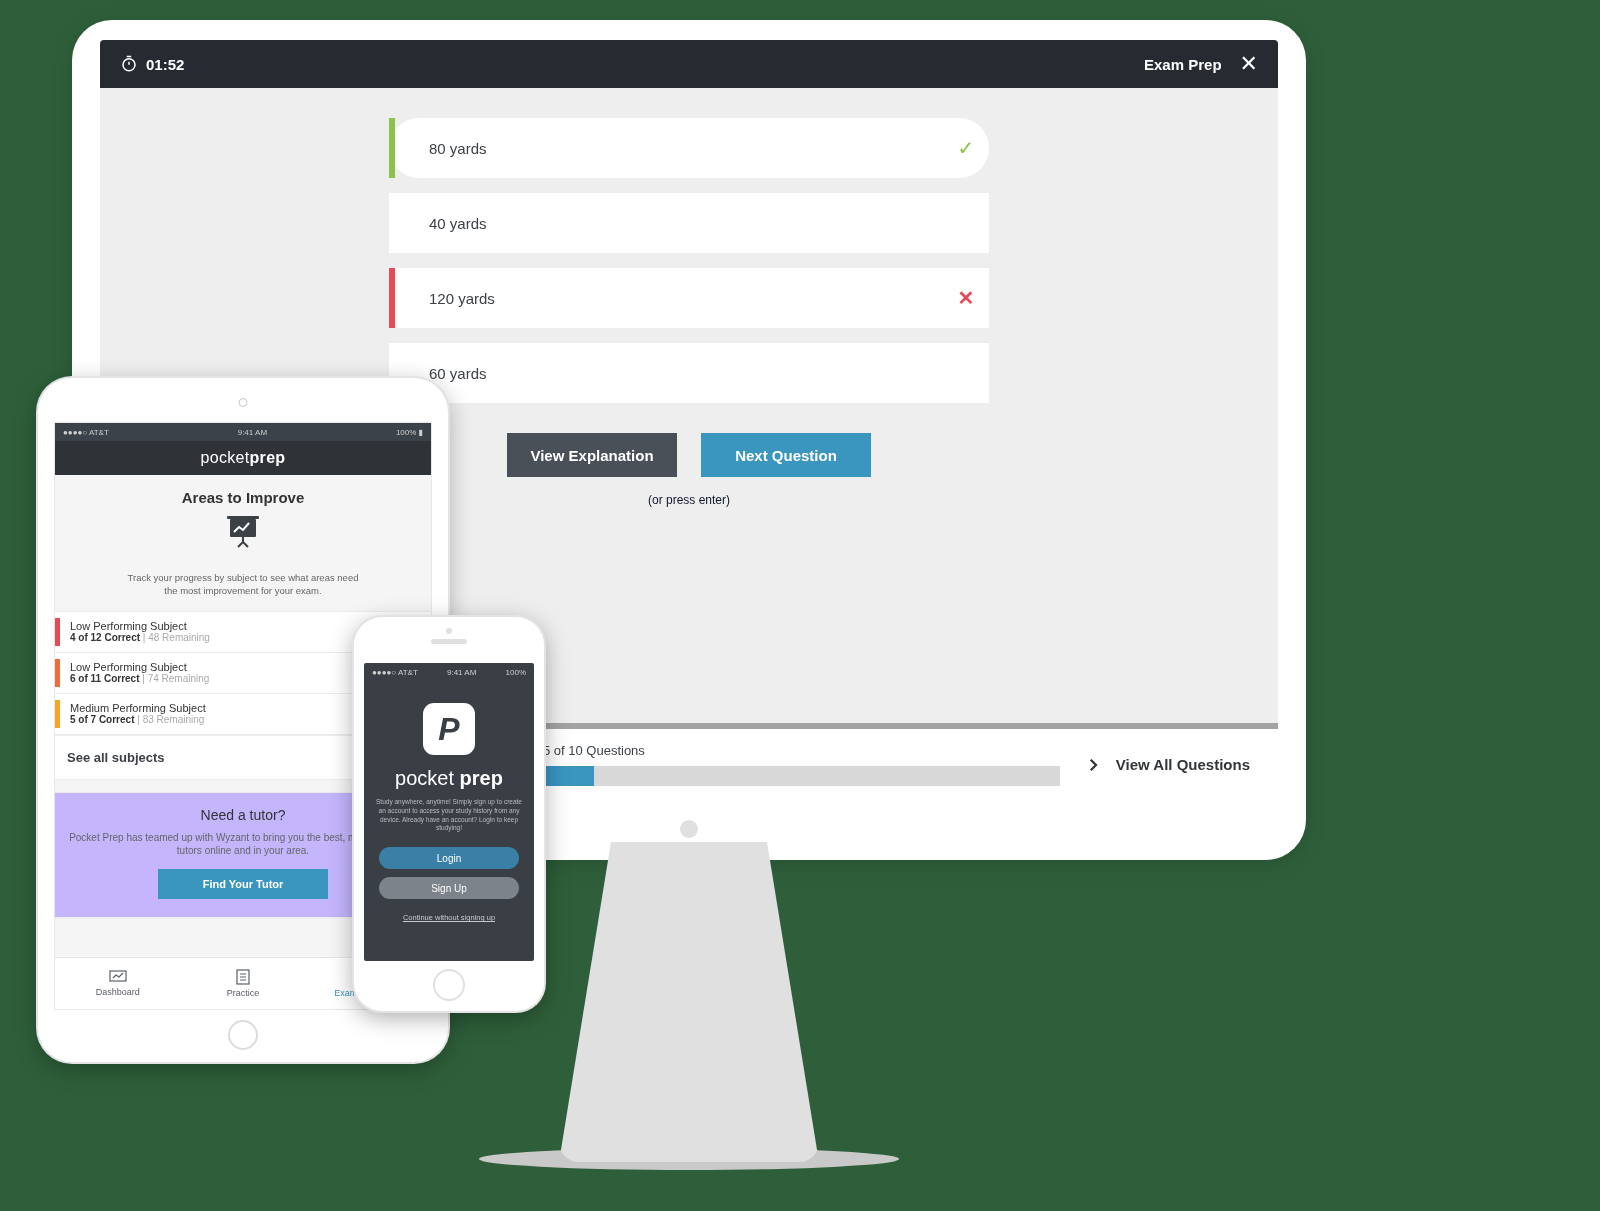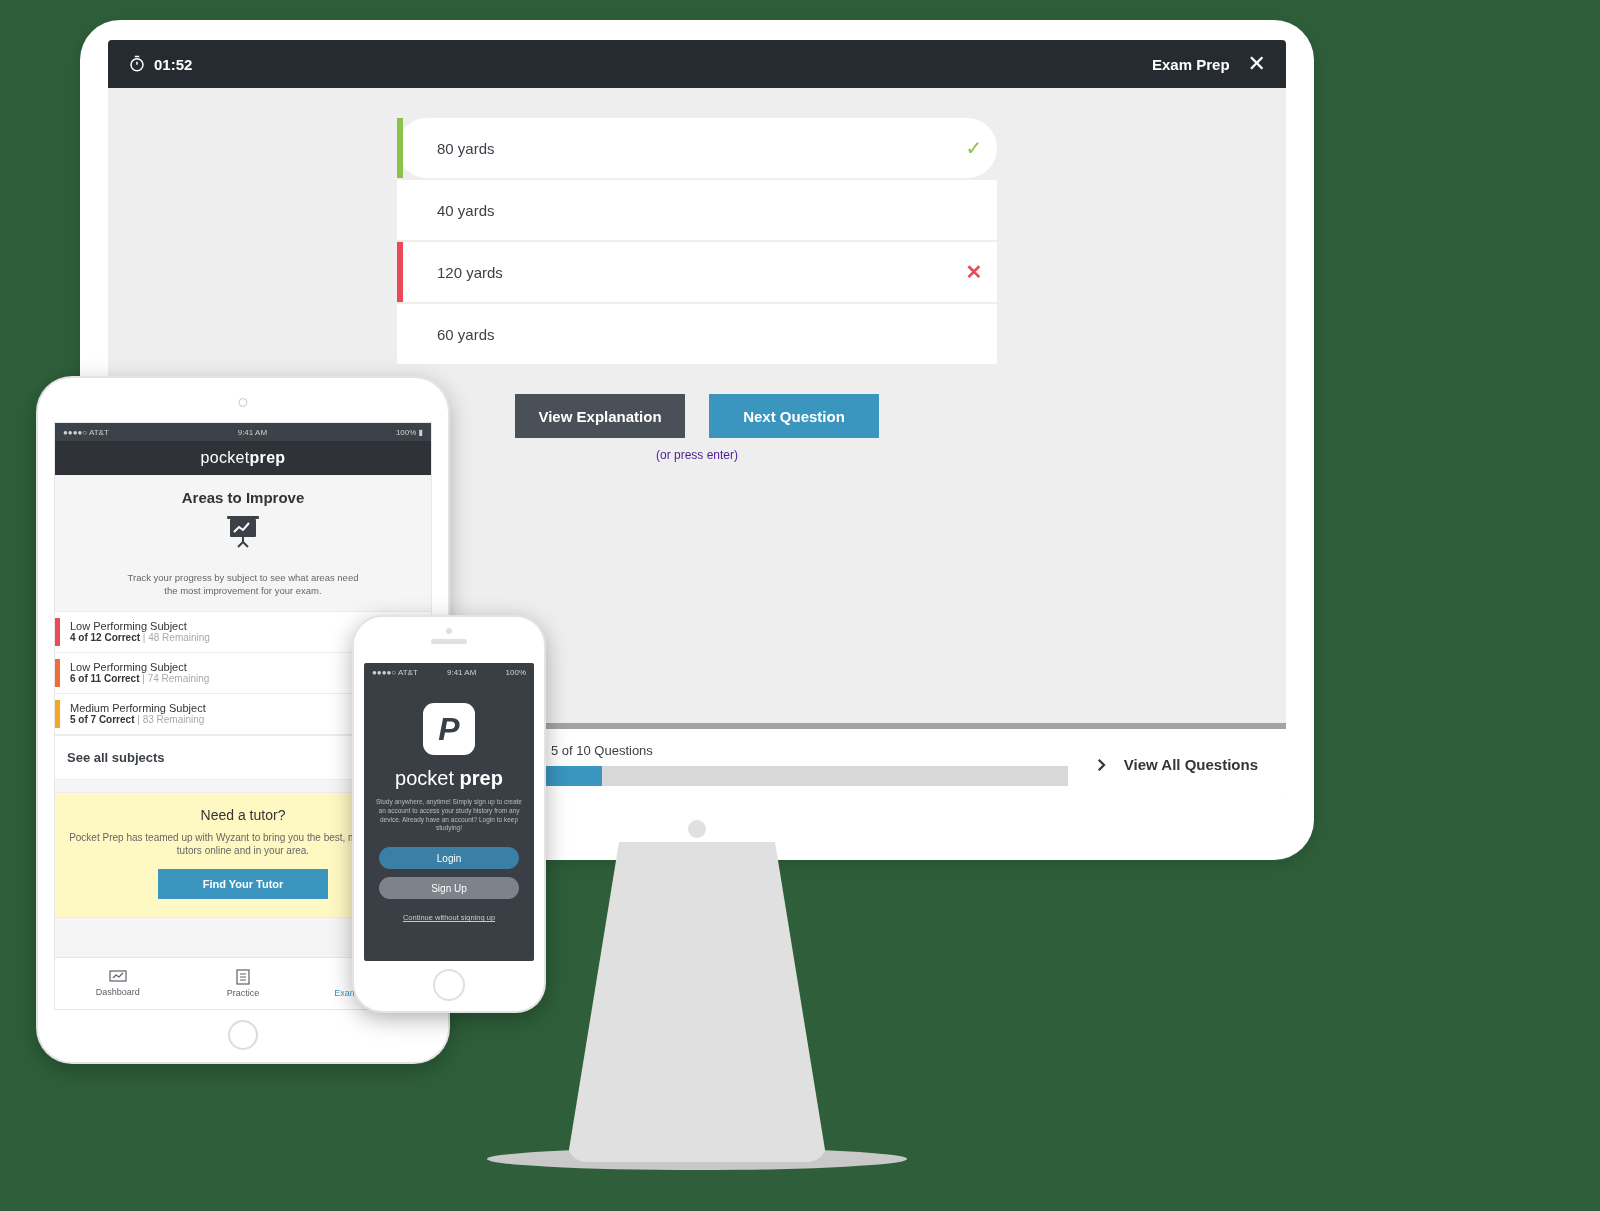--- a/index.html
+++ b/index.html
@@ -1,42 +1,42 @@
 <!DOCTYPE html>
 <html><head>
 <meta charset="utf-8">
 <style>
   * { box-sizing: border-box; margin:0; padding:0; font-family: -apple-system, "Segoe UI", Helvetica, Arial, sans-serif;}
   body { width:1600px; height:1211px; background:#2e5f3a; position:relative; overflow:hidden;}
   
-  .monitor { position:absolute; left:80px; top:20px; width:1234px; }
+  .monitor { position:absolute; left:72px; top:20px; width:1234px; }
   .monitor-frame { background:#fff; border-radius:40px; padding:20px 28px 60px 28px; position:relative; box-shadow:0 4px 20px rgba(0,0,0,.15);}
   .monitor-screen { background:#eeeeee; border-radius:4px; overflow:hidden; height:760px; display:flex; flex-direction:column;}
   .topbar { background:#262b32; color:#fff; height:48px; display:flex; align-items:center; padding:0 20px; font-size:15px;}
   .topbar .timer-group{display:flex;align-items:center;gap:8px;font-weight:600;}
   .topbar .spacer{flex:1;}
   .topbar .exam-prep{font-weight:700;margin-right:18px;}
   .topbar .close-x{font-size:22px;font-weight:300;cursor:pointer;}
   .question-area{flex:1; padding:30px 40px 10px 40px; text-align:center;}
   .question-text{color:#4e5760; font-size:22px; line-height:1.35; max-width:580px; margin:0 auto 30px;}
   .answers{width:600px;margin:0 auto;background:transparent;}
-  .answer{display:flex;align-items:center;background:#fff;height:60px;position:relative;margin-top:2px;color:#3c4148;font-size:15px;text-align:left;}
+  .answer{display:flex;align-items:center;background:#fff;height:60px;position:relative;margin-top:15px;color:#3c4148;font-size:15px;text-align:left;}
   .answer:first-child{margin-top:0;border-radius:30px;}
   .answer .edge{width:6px;height:100%;}
   .answer .label{flex:1;padding-left:34px;}
   .answer .mark{width:46px;display:flex;align-items:center;justify-content:center;font-size:20px;}
   .answer.correct .edge{background:#8bc34a;}
   .answer.correct .mark{color:#8bc34a;}
   .answer.wrong .edge{background:#e94a57;}
   .answer.wrong .mark{color:#e94a57;font-weight:700;}
   .actions{margin-top:30px;display:flex;justify-content:center;gap:24px;}
   .btn{height:44px;min-width:170px;border:none;color:#fff;font-size:15px;font-weight:600;cursor:pointer;display:flex;align-items:center;justify-content:center;}
   .btn.dark{background:#4a5058;}
   .btn.blue{background:#3a95bf;}
-  .hint{text-align:center;font-size:12px;color:#4c1d95;margin-top:10px;}
+  .hint{text-align:center;font-size:12px;color:#0f172a;margin-top:16px;}
   .progress-row{background:#fff;border-top:6px solid #a3a3a3;padding:14px 28px;display:flex;align-items:center;gap:24px;}
   .progress-block{flex:1;}
   .progress-label{text-align:center;font-size:13px;color:#3c4148;margin-bottom:8px;}
   .progress-bar{height:20px;background:#d8d8d8;position:relative;}
   .progress-fill{position:absolute;left:0;top:0;height:100%;background:#3a95bf;}
   .view-all{display:flex;align-items:center;gap:14px;font-weight:700;color:#323638;font-size:15px;cursor:pointer;justify-content:space-between;}
   .monitor-stand{width:260px;height:320px;margin:-18px auto 0;background:#e0e0e0;clip-path:polygon(20% 0,80% 0,100% 100%,0 100%);border-radius:0 0 20px 20px;}
   .monitor-base{width:420px;height:22px;background:#c9c9c9;margin:-14px auto 0;border-radius:50%;}
   .monitor-dot{position:absolute;left:50%;bottom:22px;width:18px;height:18px;border-radius:50%;background:#e0e0e0;transform:translateX(-50%);}
 
@@ -57,21 +57,21 @@
   .subject .sedge{width:5px;align-self:stretch;}
   .subject.red .sedge{background:#e94a57;}
   .subject.ored .sedge{background:#ef6b3a;}
   .subject.orange .sedge{background:#f5a623;}
   .subject .sbody{flex:1;padding-left:10px;}
   .subject .sname{font-size:11px;color:#333;}
   .subject .smeta{font-size:10px;color:#333;}
   .subject .smeta .rem{color:#a9a9a9;}
   .subject .pct{color:#e94a57;font-size:16px;font-weight:400;padding-right:6px;}
   .see-all{background:#fff;padding:14px 12px;font-size:13px;font-weight:600;border-top:1px solid #ececec;border-bottom:1px solid #ececec;}
-  .tutor-card{background:#fef9c3;margin-top:12px;border-top:1px solid #ececec;border-bottom:1px solid #ececec;padding:14px 10px 18px;text-align:center;}
+  .tutor-card{background:#c4b5fd;margin-top:12px;border-top:1px solid #ececec;border-bottom:1px solid #ececec;padding:14px 10px 18px;text-align:center;}
   .tutor-card h4{font-size:14px;font-weight:500;margin-bottom:8px;color:#333;}
   .tutor-card p{font-size:10px;color:#666;line-height:1.3;margin-bottom:12px;}
   .tutor-btn{background:#3a95bf;color:#fff;border:none;height:30px;width:170px;font-size:11px;font-weight:600;cursor:pointer;}
   .tabbar{margin-top:auto;background:#fff;border-top:1px solid #e6e6e6;height:52px;display:flex;}
   .tab{flex:1;display:flex;flex-direction:column;align-items:center;justify-content:center;gap:3px;font-size:9px;color:#5a6068;}
   .tab.active{color:#3a95bf;}
   .tab svg{display:block;}
 
   
   .iphone{position:absolute;left:354px;top:617px;width:190px;}

